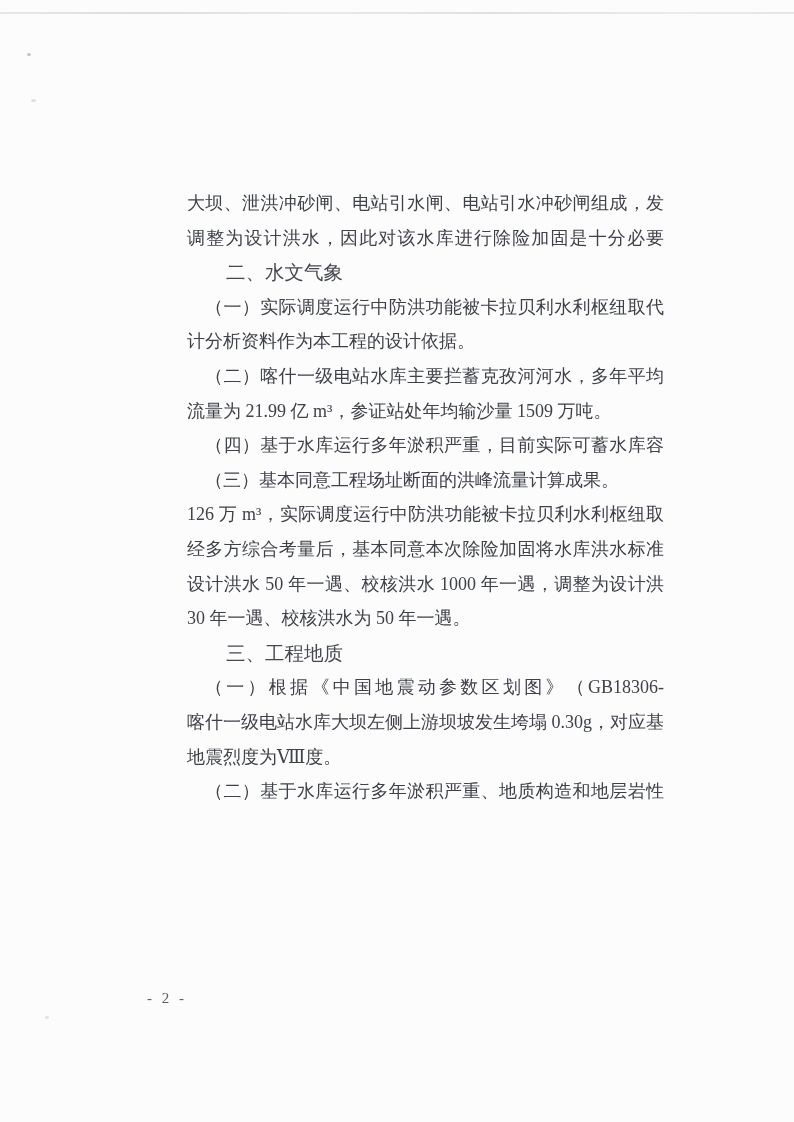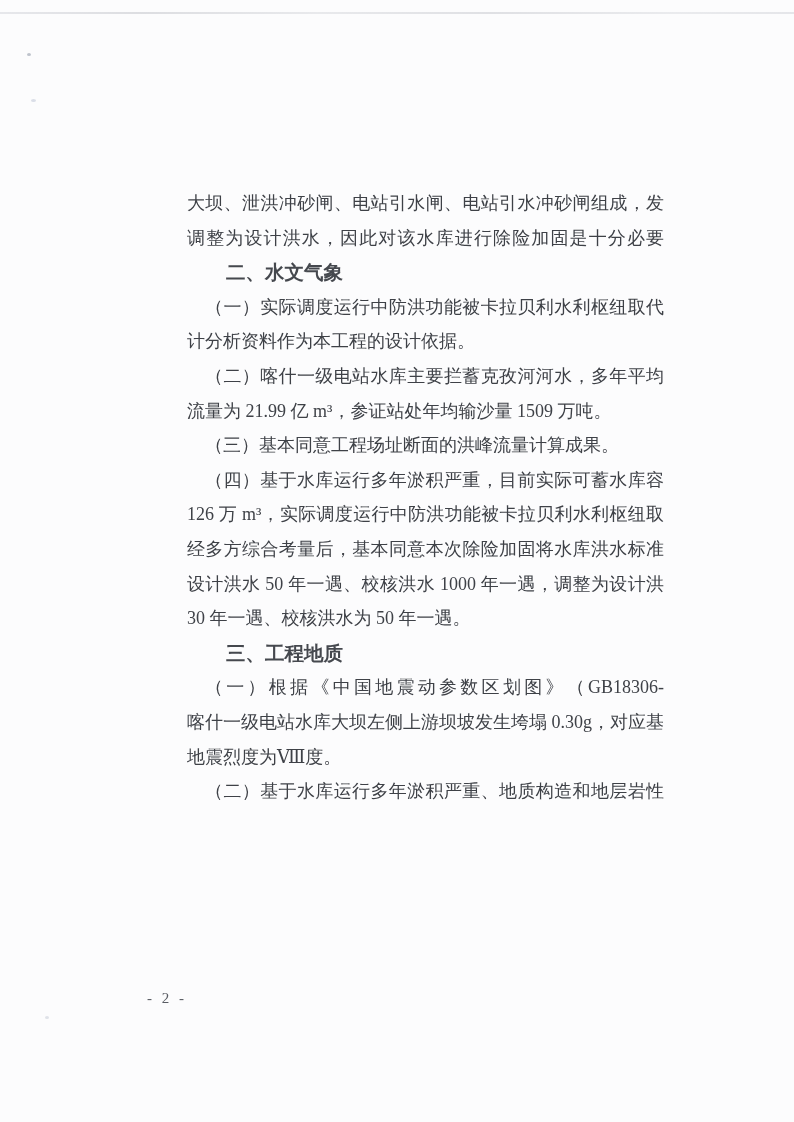--- a/index.html
+++ b/index.html
@@ -52,21 +52,21 @@
   .line.cont-end,
   .line.para-end {
     text-align-last: left;
   }
   .line.para-full,
   .line.para-end {
     text-indent: 1em;
   }
   .line.heading {
     font-family: "Liberation Sans", "DejaVu Sans", sans-serif;
-    font-weight: 700;
+    font-weight: 400;
     font-size: 19.5px;
     color: #45484e;
     text-indent: 2em;
     text-align-last: left;
   }
   .page-number {
     position: absolute;
     left: 147px;
     top: 990px;
     font-size: 15px;
@@ -85,22 +85,22 @@
   <div class="speck s3"></div>
 
   <div class="text-block">
       <div class="line cont-full">大坝、泄洪冲砂闸、电站引水闸、电站引水冲砂闸组成，发电装</div>
       <div class="line cont-end">调整为设计洪水，因此对该水库进行除险加固是十分必要的。</div>
       <div class="line heading">二、水文气象</div>
       <div class="line para-full">（一）实际调度运行中防洪功能被卡拉贝利水利枢纽取代</div>
       <div class="line cont-end">计分析资料作为本工程的设计依据。</div>
       <div class="line para-full">（二）喀什一级电站水库主要拦蓄克孜河河水，多年平均径</div>
       <div class="line cont-end">流量为 21.99 亿 m³，参证站处年均输沙量 1509 万吨。</div>
+      <div class="line para-full">（四）基于水库运行多年淤积严重，目前实际可蓄水库容仅</div>
       <div class="line para-end">（三）基本同意工程场址断面的洪峰流量计算成果。</div>
-      <div class="line para-full">（四）基于水库运行多年淤积严重，目前实际可蓄水库容仅</div>
       <div class="line cont-full">126 万 m³，实际调度运行中防洪功能被卡拉贝利水利枢纽取代，</div>
       <div class="line cont-full">经多方综合考量后，基本同意本次除险加固将水库洪水标准由原</div>
       <div class="line cont-full">设计洪水 50 年一遇、校核洪水 1000 年一遇，调整为设计洪水</div>
       <div class="line cont-end">30 年一遇、校核洪水为 50 年一遇。</div>
       <div class="line heading">三、工程地质</div>
       <div class="line para-full">（一）根据《中国地震动参数区划图》（GB18306-2015），</div>
       <div class="line cont-full">喀什一级电站水库大坝左侧上游坝坡发生垮塌 0.30g，对应基本</div>
       <div class="line cont-end">地震烈度为Ⅷ度。</div>
       <div class="line para-full">（二）基于水库运行多年淤积严重、地质构造和地层岩性的</div>
     </div>

